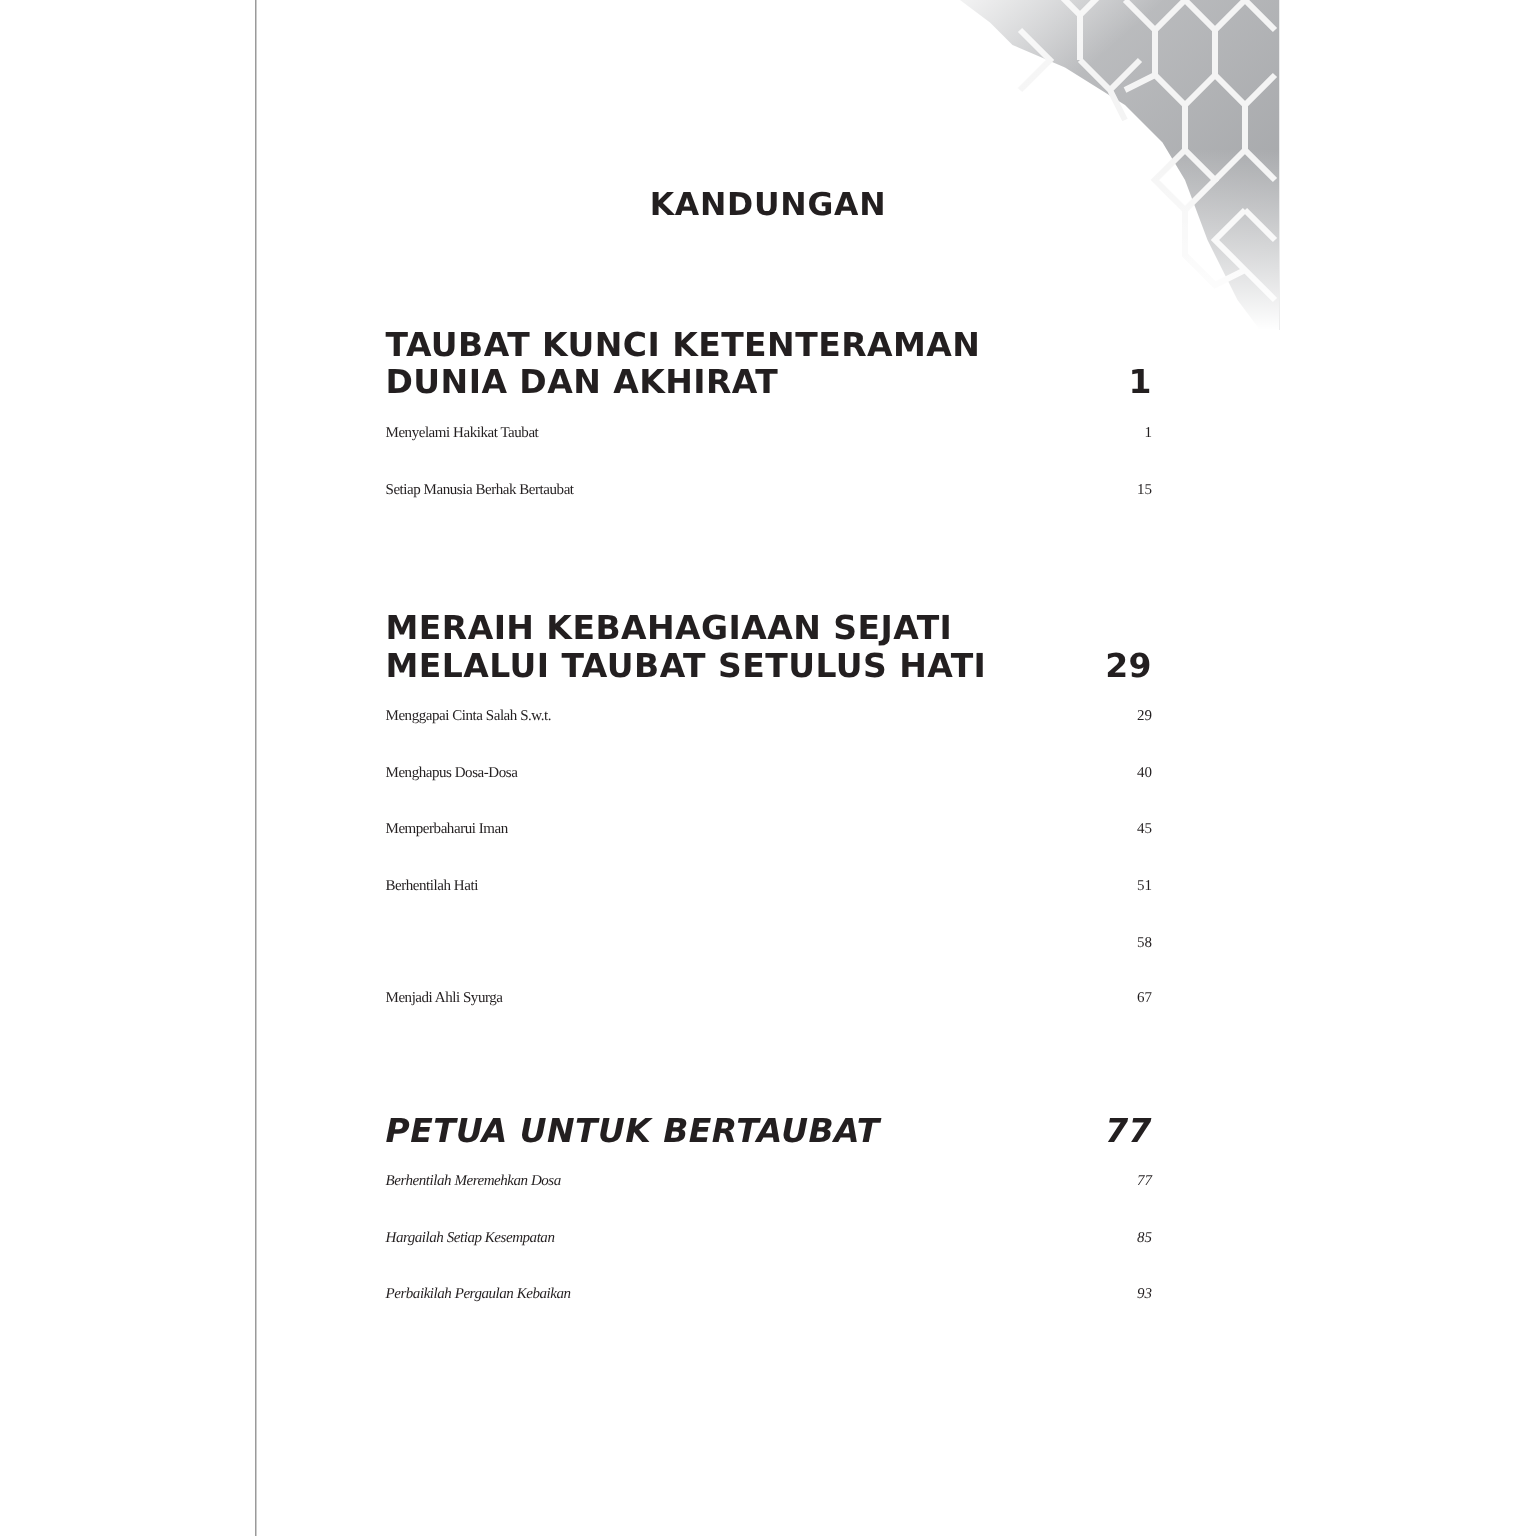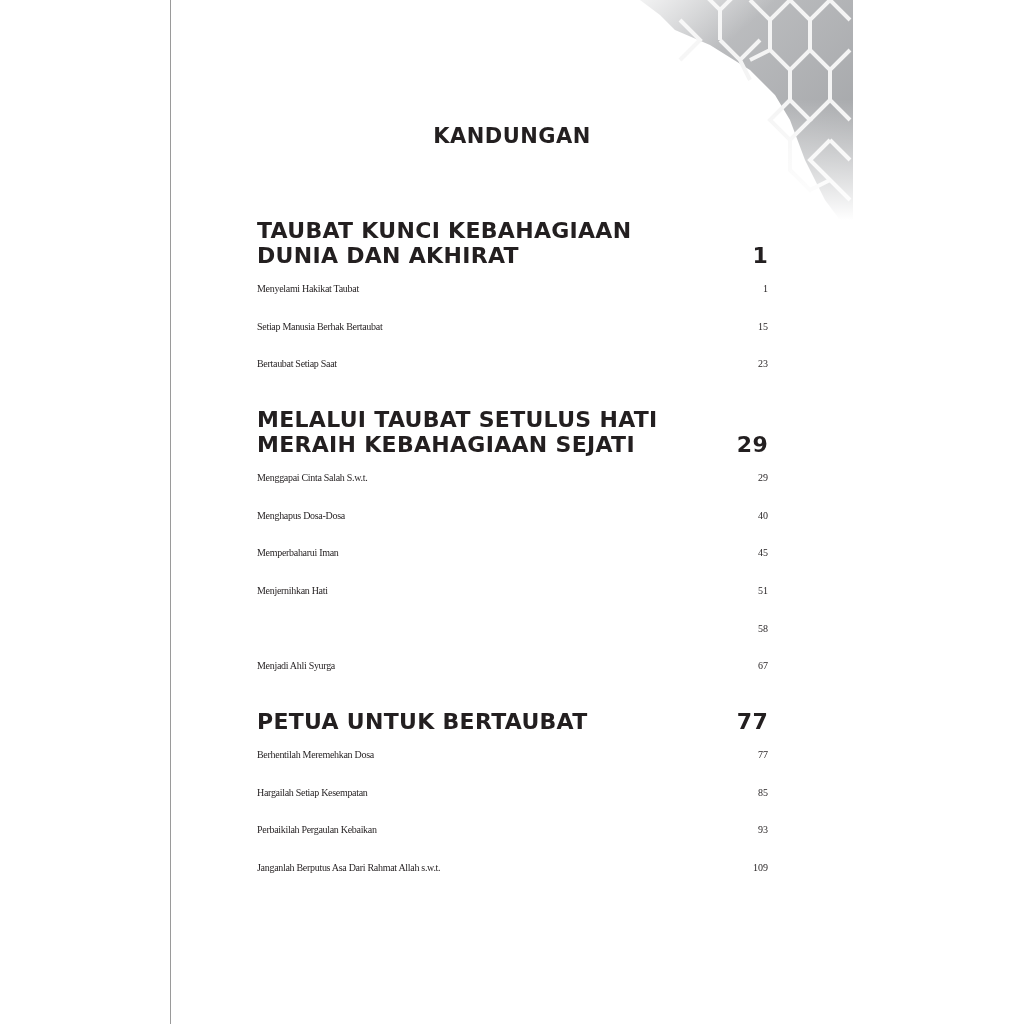--- a/index.html
+++ b/index.html
@@ -76,88 +76,80 @@
   <rect x="0" y="0" width="253" height="220" fill="url(#fadeL)"></rect>
   <rect x="0" y="0" width="253" height="220" fill="url(#fadeB)"></rect>
 </svg>
 
 <div class="title"><span>KANDUNGAN</span></div>
 
 <div class="toc">
 
   <div class="chapter" style="top:218px;">
     <div class="chapter-head">
-      <div>TAUBAT KUNCI KEBAHAGIAAN</div>
+      <div>TAUBAT KUNCI KETENTERAMAN</div>
       <div>DUNIA DAN AKHIRAT</div>
       <span class="num">1</span>
     </div>
     <div style="height:11px"></div>
     <div class="entry">
       <span class="label">Menyelami Hakikat Taubat</span>
       <span class="pg">1</span>
     </div>
     <div class="entry">
       <span class="label">Setiap Manusia Berhak Bertaubat</span>
       <span class="pg">15</span>
     </div>
-    <div class="entry">
-      <span class="label">Bertaubat Setiap Saat</span>
-      <span class="pg">23</span>
-    </div>
   </div>
 
   <div class="chapter" style="top:407px;">
     <div class="chapter-head">
+      <div>MERAIH KEBAHAGIAAN SEJATI</div>
       <div>MELALUI TAUBAT SETULUS HATI</div>
-      <div>MERAIH KEBAHAGIAAN SEJATI</div>
       <span class="num">29</span>
     </div>
     <div style="height:11px"></div>
     <div class="entry">
       <span class="label">Menggapai Cinta Salah S.w.t.</span>
       <span class="pg">29</span>
     </div>
     <div class="entry">
       <span class="label">Menghapus Dosa-Dosa</span>
       <span class="pg">40</span>
     </div>
     <div class="entry">
       <span class="label">Memperbaharui Iman</span>
       <span class="pg">45</span>
     </div>
     <div class="entry">
-      <span class="label">Menjernihkan Hati</span>
+      <span class="label">Berhentilah Hati</span>
       <span class="pg">51</span>
     </div>
     <div class="entry">
       <span class="pg">58</span>
     </div>
     <div class="entry">
       <span class="label">Menjadi Ahli Syurga</span>
       <span class="pg">67</span>
     </div>
   </div>
 
-  <div class="chapter" style="top:709px;">
+  <div class="chapter" style="top:742px;font-style:italic;">
     <div class="chapter-head">
       <div>PETUA UNTUK BERTAUBAT</div>
       <span class="num">77</span>
     </div>
     <div style="height:11px"></div>
     <div class="entry">
       <span class="label">Berhentilah Meremehkan Dosa</span>
       <span class="pg">77</span>
     </div>
     <div class="entry">
       <span class="label">Hargailah Setiap Kesempatan</span>
       <span class="pg">85</span>
     </div>
     <div class="entry">
       <span class="label">Perbaikilah Pergaulan Kebaikan</span>
       <span class="pg">93</span>
     </div>
-    <div class="entry">
-      <span class="label">Janganlah Berputus Asa Dari Rahmat Allah s.w.t.</span>
-      <span class="pg">109</span>
-    </div>
   </div>
 
 </div>
 
 </body></html>

